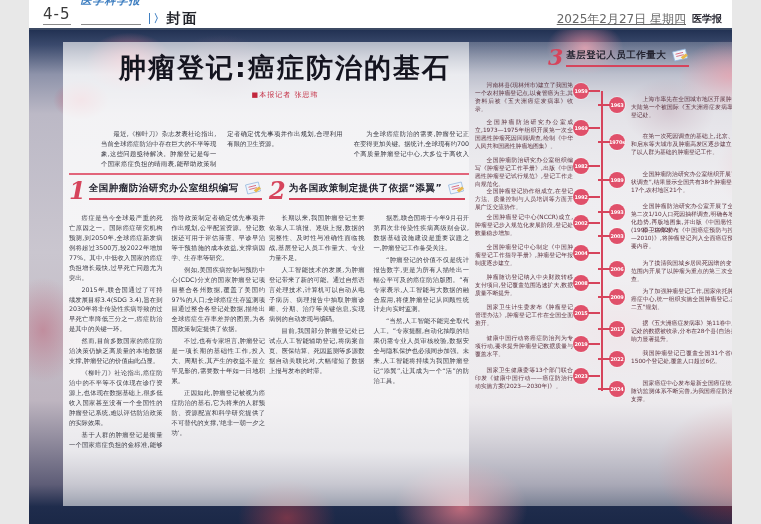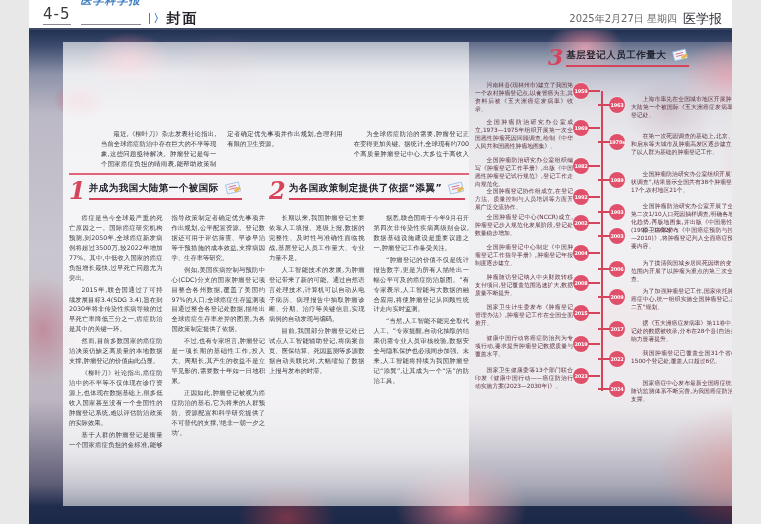--- a/index.html
+++ b/index.html
@@ -9,22 +9,22 @@
   
   .hdr{position:absolute;top:0;left:0;right:0;height:30px;background:#fff;display:flex;align-items:flex-end;padding:0 10px 3px 14px;box-sizing:border-box;border-bottom:2px solid #3c4a63;}
   .hdr-page{font-size:15px;color:#3b3b3b;letter-spacing:1px;border-bottom:1px solid #8a8a8a;line-height:1;padding-bottom:2px;}
   .hdr-logo{margin-left:10px;display:flex;flex-direction:column;align-items:center;line-height:1;border-bottom:1px solid #8a8a8a;padding-bottom:18px;}
   .hdr-logo .en{font-size:4px;color:#7fa8cc;letter-spacing:0.4px;}
   .hdr-logo .cn{font-size:11px;color:#3f7fc1;font-weight:bold;font-style:italic;letter-spacing:1px;}
   .hdr-sec{display:flex;align-items:center;margin-left:8px;line-height:1;}
   .hdr-sec .chev{color:#3f7fc1;font-weight:bold;font-size:11px;margin-right:2px;border-left:1px solid #3f7fc1;padding-left:4px;}
   .hdr-sec .name{font-size:14px;font-weight:bold;color:#22242a;letter-spacing:2px;}
   .hdr-right{margin-left:auto;display:flex;align-items:center;line-height:1;}
-  .hdr-date{font-size:10px;color:#666;}
-  .hdr-edition{font-size:13px;color:#2e2e38;font-weight:normal;margin-left:6px;}
+  .hdr-date{font-size:12px;color:#666;text-decoration:underline;}
+  .hdr-edition{font-size:10px;color:#2e2e38;font-weight:bold;margin-left:6px;}
 
   
   .bg{position:absolute;left:0;top:30px;right:0;bottom:0;
     background:
       radial-gradient(ellipse 62px 42px at 100px 32px, rgba(212,118,140,.95), rgba(212,118,140,0) 70%),
       radial-gradient(ellipse 40px 28px at 52px 70px, rgba(196,98,120,.8), rgba(196,98,120,0) 70%),
       radial-gradient(ellipse 55px 38px at 556px 18px, rgba(218,132,152,.9), rgba(218,132,152,0) 70%),
       radial-gradient(ellipse 75px 52px at 702px 46px, rgba(205,104,126,.92), rgba(205,104,126,0) 70%),
       radial-gradient(ellipse 85px 65px at 748px 140px, rgba(192,92,112,.8), rgba(192,92,112,0) 72%),
       radial-gradient(ellipse 65px 48px at 640px 82px, rgba(120,70,100,.55), rgba(120,70,100,0) 70%),
@@ -108,32 +108,36 @@
     <span class="hdr-right">
       <span class="hdr-date">2025年2月27日 星期四</span>
       <span class="hdr-edition">医学报</span>
     </span>
   </div>
 
   <div class="bg"></div>
   <div class="overlay-main"></div>
   <div class="overlay-right"></div>
 
+  <div class="title-block">
+    <h1 class="main-title">肿瘤登记:癌症防治的基石</h1>
+    <div class="byline">■本报记者 张思玮</div>
+  </div>
 
   <div class="intro">
     <p class="intro-col">最近,《柳叶刀》杂志发表社论指出,当前全球癌症防治中存在巨大的不平等现象,这些问题亟待解决。肿瘤登记是每一个国家癌症负担的晴雨表,能帮助政策制定者确定优先事项并作出规划,合理利用有限的卫生资源。</p>
     <p class="intro-col">为全球癌症防治的需要,肿瘤登记正在变得更加关键。据统计,全球现有约700个高质量肿瘤登记中心,大多位于高收入国家,而占全球人口21%的低收入地区,肿瘤登记几乎空白。</p>
 
   </div>
   <div class="intro-rule"></div>
 
   <div class="sec-head sh1">
     <span class="num">1</span>
     <span class="t-wrap">
-      <span class="t">并成为我国大陆第一个被国际</span>
+      <span class="t">全国肿瘤防治研究办公室组织编写</span>
       <svg class="note-icon" viewBox="0 0 24 18">
         <path fill="#eef4fb" stroke="#8fb3dc" stroke-width="1" d="M2 5 L19 1 L22 13 L5 17 Z"></path>
         <path stroke="#d6445c" stroke-width="1" fill="none" d="M6 8 L16 5.5 M7 11 L17 8.5"></path>
         <path fill="#e8b84b" d="M13 12 l7 -5 l2.5 2.5 l-6.5 5.5 z"></path>
       </svg>
     </span>
   </div>
   <div class="sec-body sb1">
 
       <p>癌症是当今全球最严重的死亡原因之一。国际癌症研究机构预测,到2050年,全球癌症新发病例将超过3500万,较2022年增加77%。其中,中低收入国家的癌症负担增长最快,过早死亡问题尤为突出。</p>

